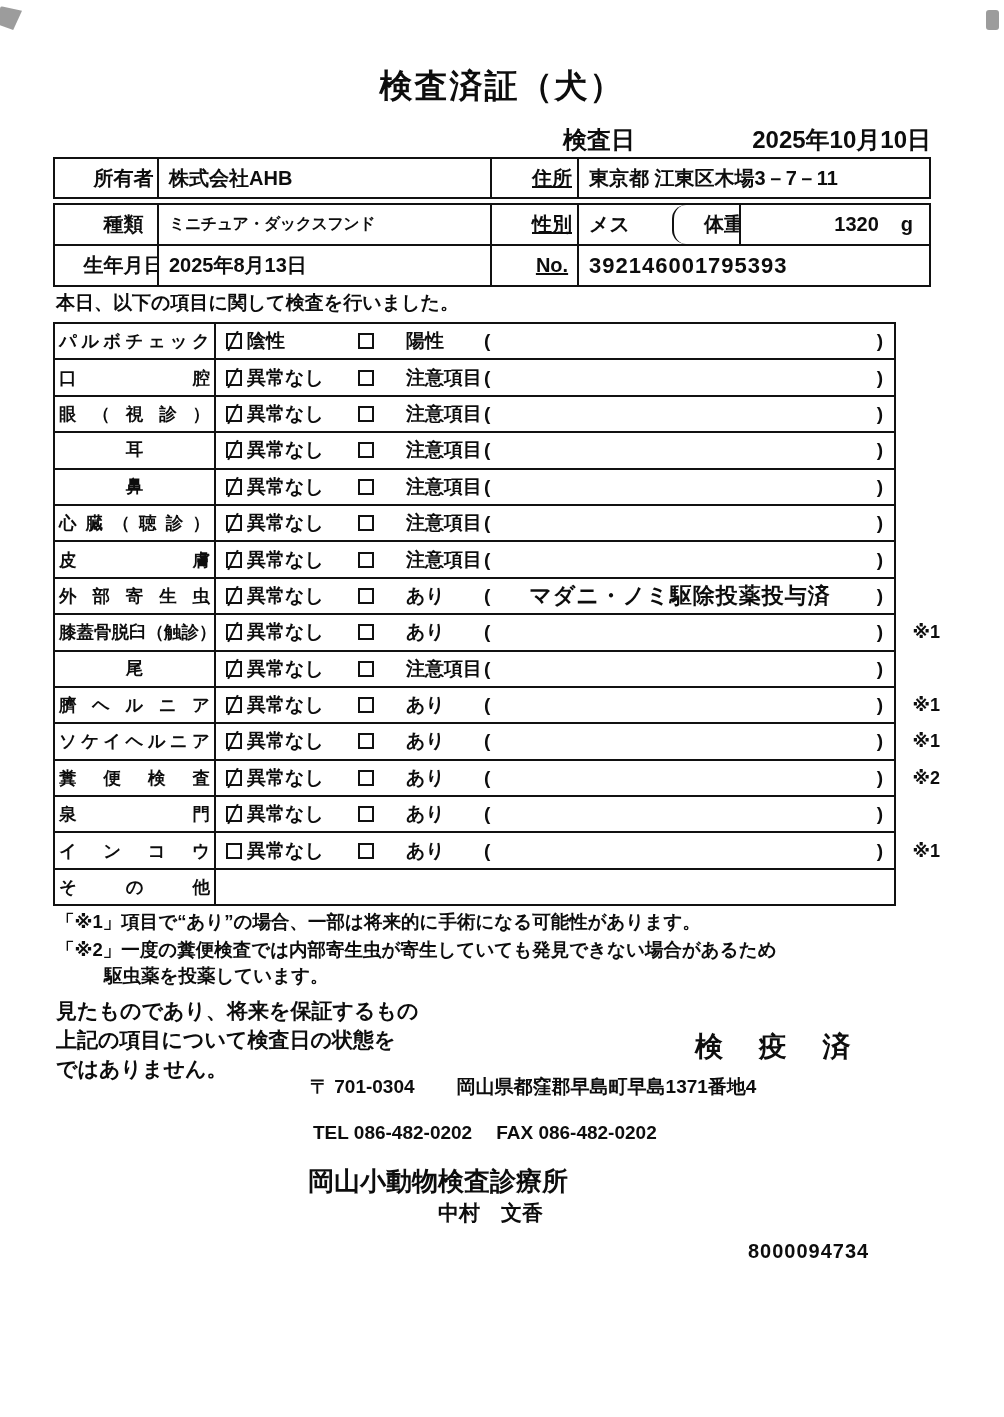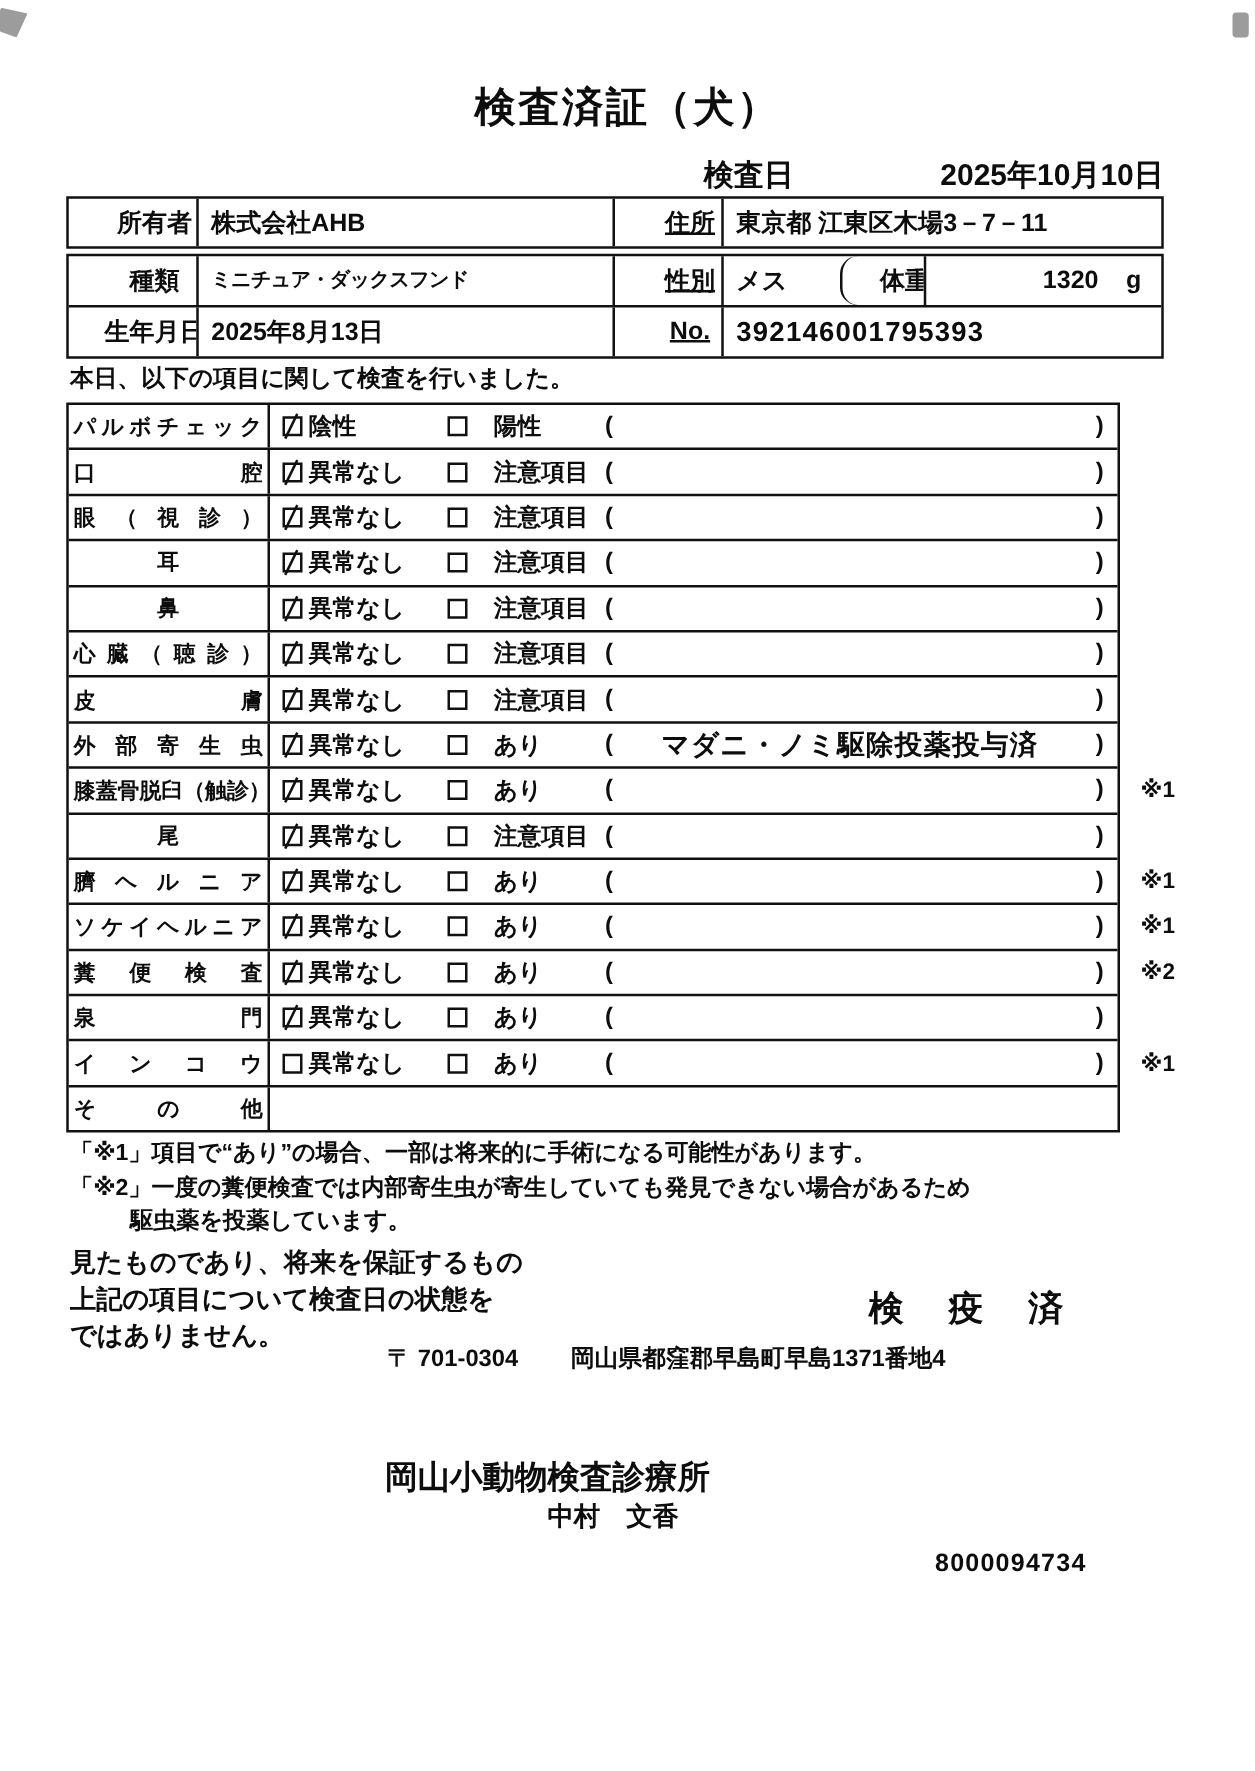--- a/index.html
+++ b/index.html
@@ -51,21 +51,21 @@
     padding:0 4px;font-size:17.5px;line-height:32px;overflow:hidden;white-space:nowrap;}
   .tlabel.flexjust{display:flex;justify-content:space-between;align-items:center;line-height:normal;}
   .tlabel.center{text-align:center;display:block;}
   .tcontent{flex:1;position:relative;font-size:19px;}
   .tcontent > span{position:absolute;top:50%;transform:translateY(-50%);white-space:nowrap;}
   .cb{left:10px;width:12px;height:12px;border:2px solid #111;box-sizing:content-box;}
   .cb.cb2{left:142px;}
   .cb.checked::after{content:"";position:absolute;width:2px;height:22px;background:#111;
     left:4px;top:-5px;transform:rotate(26deg);}
   .t1{left:31px;}
-  .t2{left:163px;padding-left:16px;}
+  .t2{left:174px;padding-left:16px;}
   .po{left:268px;}
   .pc{right:11px;}
   .pv{left:288px;right:38px;text-align:center;font-size:22px;font-weight:700;letter-spacing:1px;}
   .fnote{position:absolute;right:-46px;top:50%;transform:translateY(-50%);font-size:18px;white-space:nowrap;}
 
   .notes{position:absolute;top:909px;left:56px;font-size:18.5px;line-height:26px;}
   .notes .indent{padding-left:48px;}
   .notes .n2{margin-top:2px;}
 
   .statement{position:absolute;top:996px;left:56px;font-size:21px;font-weight:700;line-height:29px;}
@@ -420,17 +420,21 @@
     <div>ではありません。</div>
   </div>
 
   <div class="stamp">検 疫 済</div>
 
   <div class="postal">
     <span>〒 701-0304</span>
     <span>岡山県都窪郡早島町早島1371番地4</span>
   </div>
 
+  <div class="telfax">
+    <span>TEL 086-482-0202</span>
+    <span>FAX 086-482-0202</span>
+  </div>
 
   <div class="clinic">岡山小動物検査診療所</div>
   <div class="vet">中村　文香</div>
   <div class="serial">8000094734</div>
 </div>
 
 </body></html>

